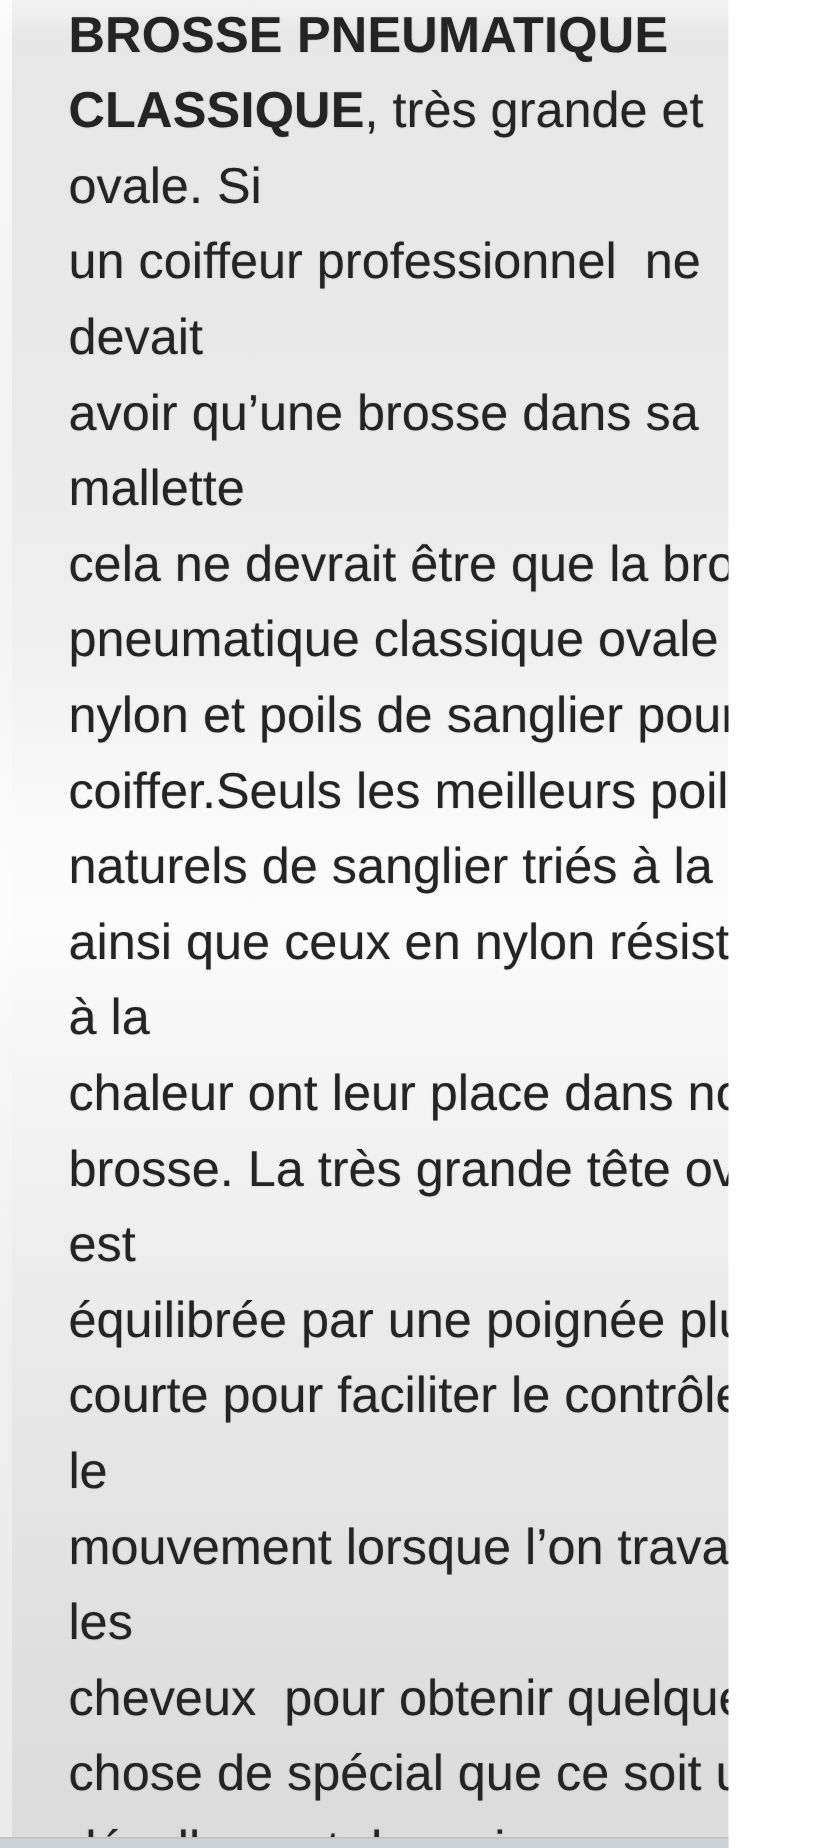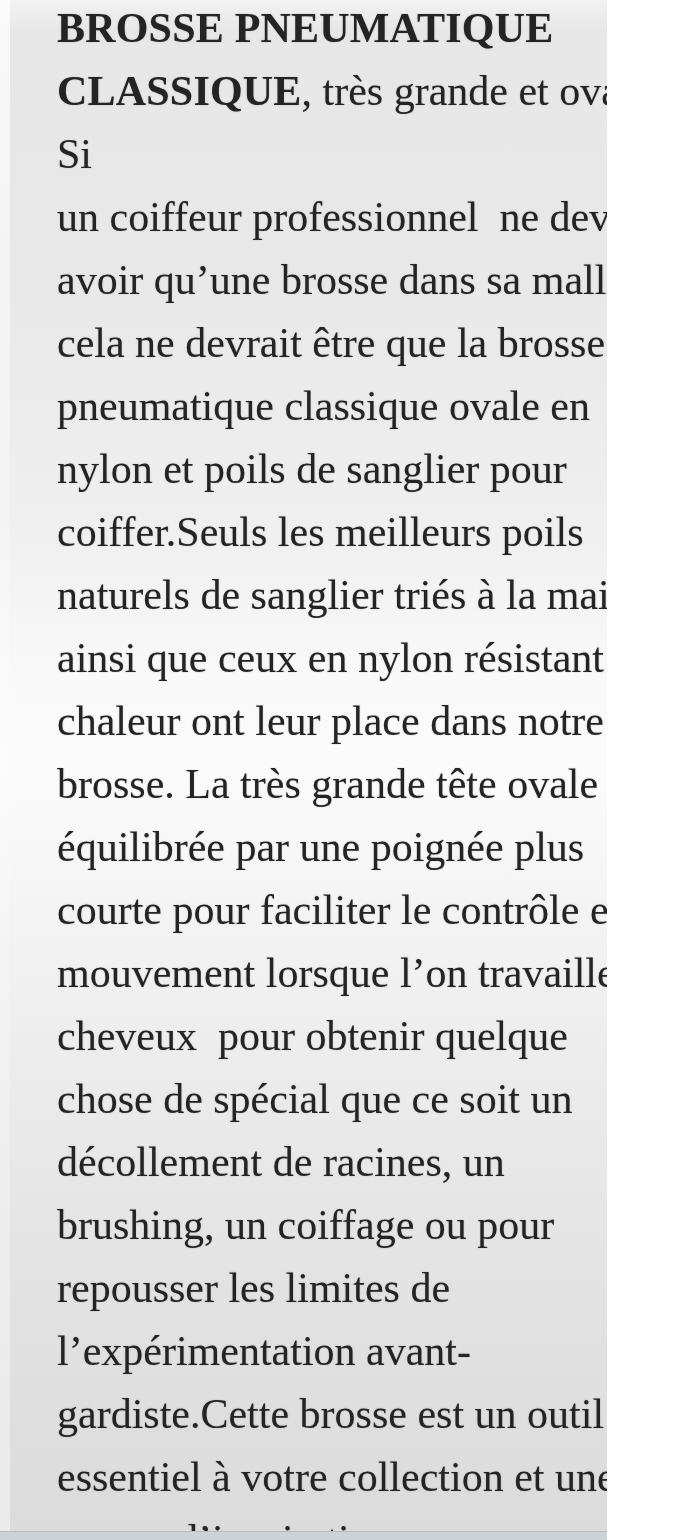--- a/index.html
+++ b/index.html
@@ -5,21 +5,21 @@
   html, body { margin: 0; padding: 0; }
   .screen {
     position: relative;
     width: 607px;
     height: 1540px;
     overflow: hidden;
     background: linear-gradient(180deg,
       #f2f2f2 0%, #e7e7e7 2%, #e8e8e8 18%, #efefef 34%,
       #f9f9f9 44%, #fbfbfb 50%, #f3f3f3 60%, #eaeaea 72%,
       #e2e2e2 84%, #dddddd 95%, #dbdbdb 100%);
-    font-family: Liberation Serif, serif;
+    font-family: Liberation Sans, sans-serif;
   }
   
   .left-sheen {
     position: absolute; left: 0; top: 0;
     width: 10px; height: 100%;
     background: linear-gradient(180deg,
       rgba(255,255,255,0.75) 0%,
       rgba(255,255,255,0.35) 30%,
       rgba(255,255,255,0.15) 55%,
       rgba(255,255,255,0.45) 100%);

